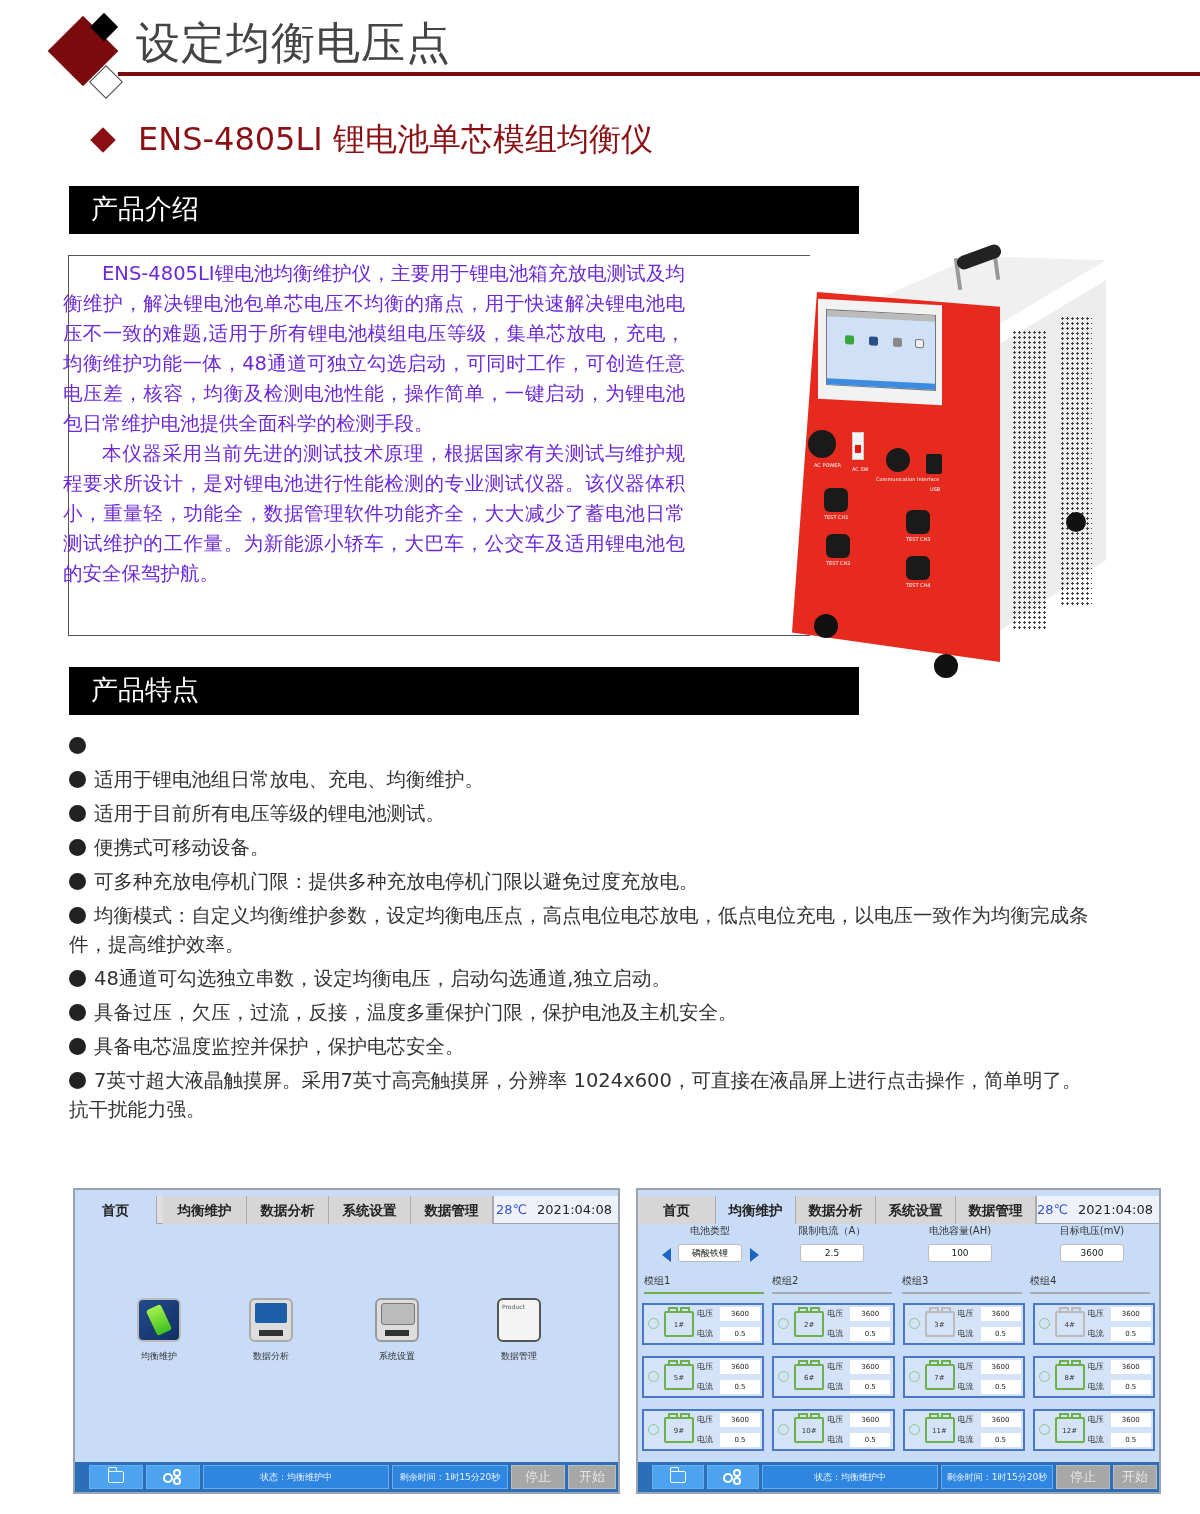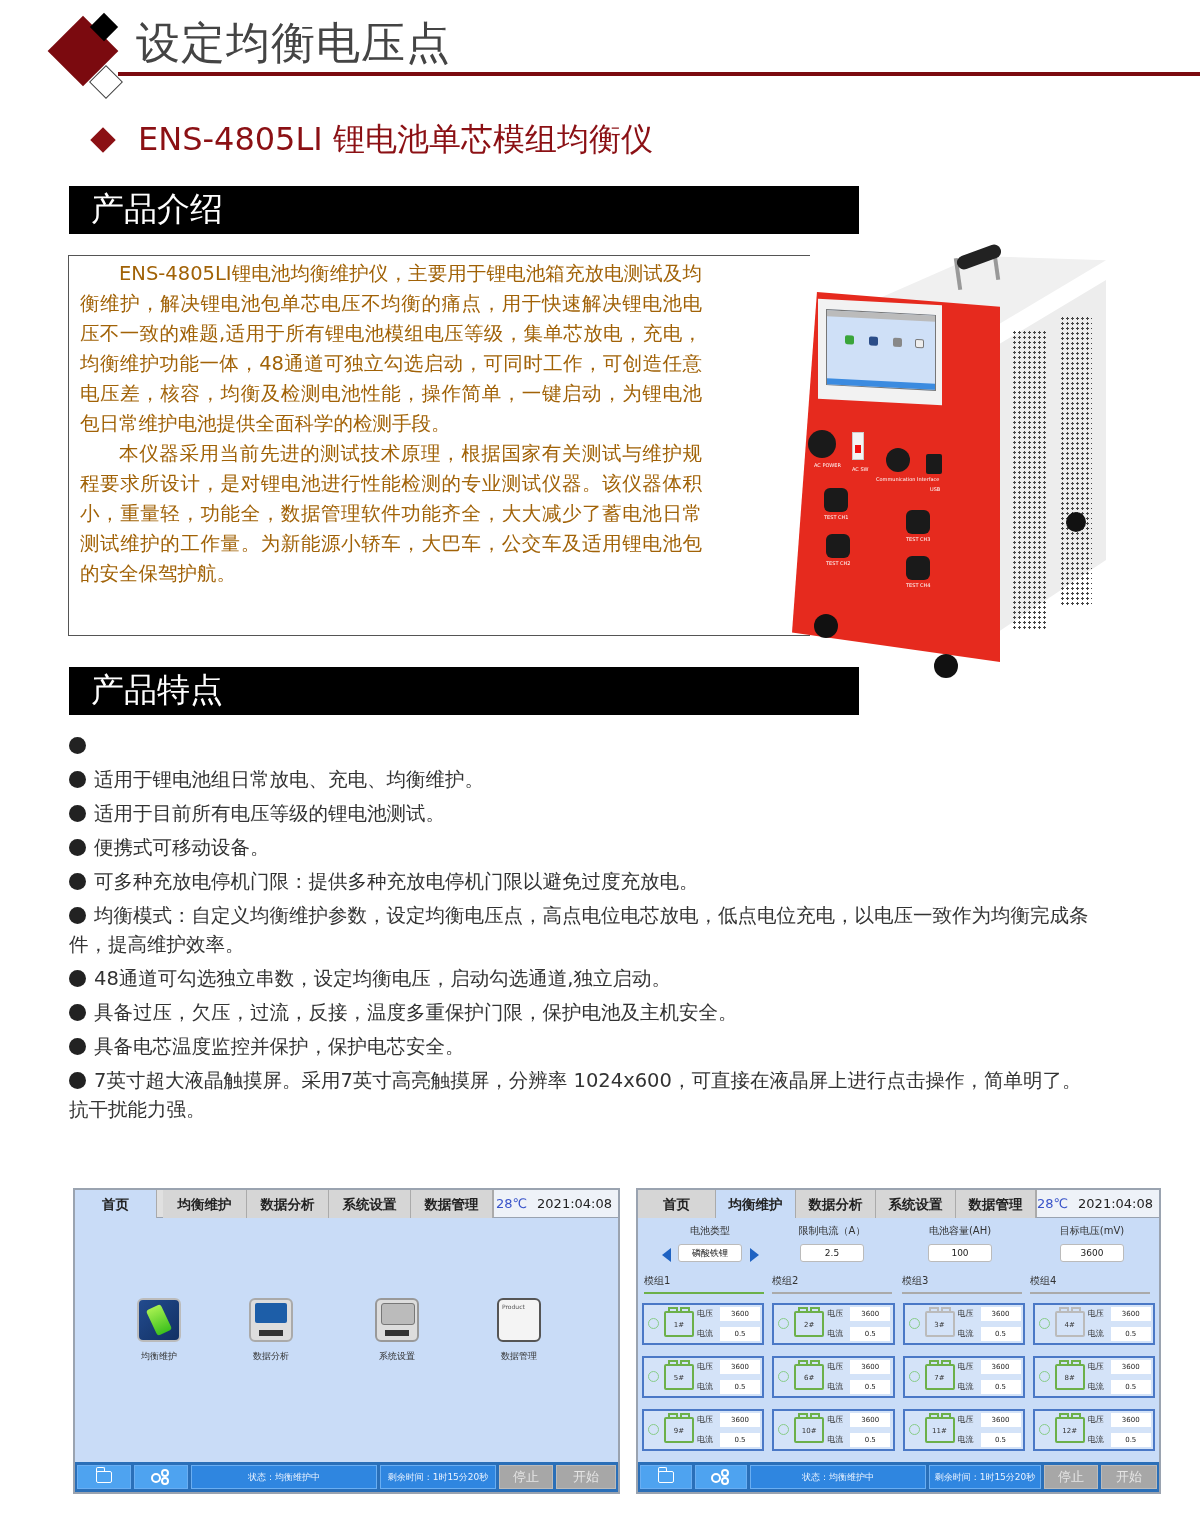--- a/index.html
+++ b/index.html
@@ -11,25 +11,25 @@
   .d-red { left: 58px; top: 26px; width: 50px; height: 50px; background: #7b0a0f; transform: rotate(45deg); }
   .d-black { left: 94px; top: 17px; width: 20px; height: 20px; background: #000; transform: rotate(45deg); }
   .d-white { left: 94px; top: 70px; width: 24px; height: 24px; background: #fff; border: 1px solid #444; transform: rotate(45deg); }
   .hdr-title { position: absolute; left: 136px; top: 14px; font-size: 44px; color: #444; letter-spacing: 1px; font-weight: 400; }
   .hdr-rule { position: absolute; left: 118px; top: 72px; width: 1082px; height: 4px; background: #7b0a0f; }
 
   .sub-title { position: absolute; left: 90px; top: 118px; display: flex; align-items: center; color: #8b1014; font-size: 32px; }
   .sub-diamond { width: 18px; height: 18px; background: #8b1014; transform: rotate(45deg); margin-right: 26px; margin-left: 4px; }
 
   
-  .section-bar { position: absolute; left: 69px; width: 790px; height: 48px; background: #000; color: #fff; font-size: 33px; padding-left: 22px; line-height: 46px; }
+  .section-bar { position: absolute; left: 69px; width: 790px; height: 48px; background: #000; color: #fff; font-size: 27px; padding-left: 22px; line-height: 46px; }
 
   
   .intro-box { position: absolute; left: 68px; top: 255px; width: 742px; height: 381px; border: 1px solid #555; border-right: none; }
-  .intro-text { position: absolute; left: 80px; top: 259px; width: 622px; font-size: 19.5px; line-height: 30px; color: #a16207; text-align: justify; }
+  .intro-text { position: absolute; left: 63px; top: 259px; width: 622px; font-size: 19.5px; line-height: 30px; color: #6d28d9; text-align: justify; }
   .intro-text p { text-indent: 2em; }
 
   
   .device { position: absolute; left: 790px; top: 240px; width: 320px; height: 450px; }
   .handle-bar { position: absolute; left: 166px; top: 10px; width: 46px; height: 14px; background: #222; border-radius: 7px; transform: rotate(-20deg); }
   .handle-post1 { position: absolute; left: 166px; top: 18px; width: 4px; height: 32px; background: #999; transform: rotate(-8deg); }
   .handle-post2 { position: absolute; left: 204px; top: 8px; width: 4px; height: 32px; background: #999; transform: rotate(-8deg); }
   .dev-top { position: absolute; left: 26px; top: 16px; width: 290px; height: 70px; background: #f0f0f0; clip-path: polygon(0 100%, 55% 0, 100% 6%, 62% 100%); }
   .dev-side { position: absolute; left: 196px; top: 16px; width: 120px; height: 400px; background: #ededed; clip-path: polygon(0 24%, 100% 6%, 100% 76%, 0 96%); }
   .side-grill { position: absolute; background-image: radial-gradient(#444 1.1px, transparent 1.3px); background-size: 5px 5px; }
@@ -46,27 +46,27 @@
 
   
   .features { position: absolute; left: 69px; top: 731px; width: 1030px; font-size: 19.5px; color: #333; }
   .feat { line-height: 29px; margin-bottom: 5px; }
   .bullet { display: inline-block; width: 17px; height: 17px; border-radius: 50%; background: #222; vertical-align: -2px; margin-right: 8px; }
 
   
   .ui { position: absolute; top: 1188px; height: 306px; background: #c9dcf7; border: 2px solid #9aa3b0; overflow: hidden; font-family: "DejaVu Sans", sans-serif; }
   .ui1 { left: 73px; width: 547px; }
   .ui2 { left: 636px; width: 525px; }
-  .ui-tabs { position: absolute; left: 0; top: 0; right: 0; height: 28px; background: #e8e8e8; border-bottom: 1px solid #9aa3b0; display: flex; }
+  .ui-tabs { position: absolute; left: 0; top: 6px; right: 0; height: 28px; background: #e8e8e8; border-bottom: 1px solid #9aa3b0; display: flex; }
   .ui-tab { height: 28px; line-height: 28px; text-align: center; font-size: 13.5px; color: #222; background: #d6d6d6; border-right: 1px solid #aaa; font-weight: bold; }
   .ui-tab.active { background: #c9dcf7; }
   .ui-tabs .spacer { flex: 0 0 6px; background: #e0e0e0; }
   .ui-status { flex: 1; display: flex; align-items: center; justify-content: flex-end; padding-right: 6px; font-size: 13px; color: #222; background: #eef2f8; border-left: 1px solid #aaa; white-space: nowrap; }
   .ui-status .temp { color: #3853c9; margin-right: 10px; }
-  .ui-bottom { position: absolute; left: 0; right: 0; bottom: 0; height: 30px; background: #2a6fb8; display: flex; padding: 3px 2px 3px 2px; gap: 3px; }
+  .ui-bottom { position: absolute; left: 0; right: 0; bottom: 0; height: 30px; background: #2a6fb8; display: flex; padding: 3px 2px 3px 14px; gap: 3px; }
   .ub { background: #2f86e0; height: 24px; display: flex; align-items: center; justify-content: center; color: #e9f2ff; font-size: 9px; border: 1px solid #6aaef2; }
   .ub.light { background: #4ea3f0; }
   .ub.grey { background: #a7a7a7; color: #e6e6e6; font-size: 13px; border-color: #bbb; }
   .folder-ico { width: 16px; height: 12px; border: 1.5px solid #fff; border-radius: 2px; position: relative; }
   .folder-ico::before { content: ""; position: absolute; left: -1.5px; top: -5px; width: 7px; height: 4px; border: 1.5px solid #fff; border-bottom: none; border-radius: 2px 2px 0 0; }
   .gear-ico { position: relative; width: 24px; height: 16px; }
   .gear-ico span { position: absolute; border: 2.5px solid #fff; border-radius: 50%; }
 
   
   .home-item { position: absolute; top: 108px; width: 80px; text-align: center; }

